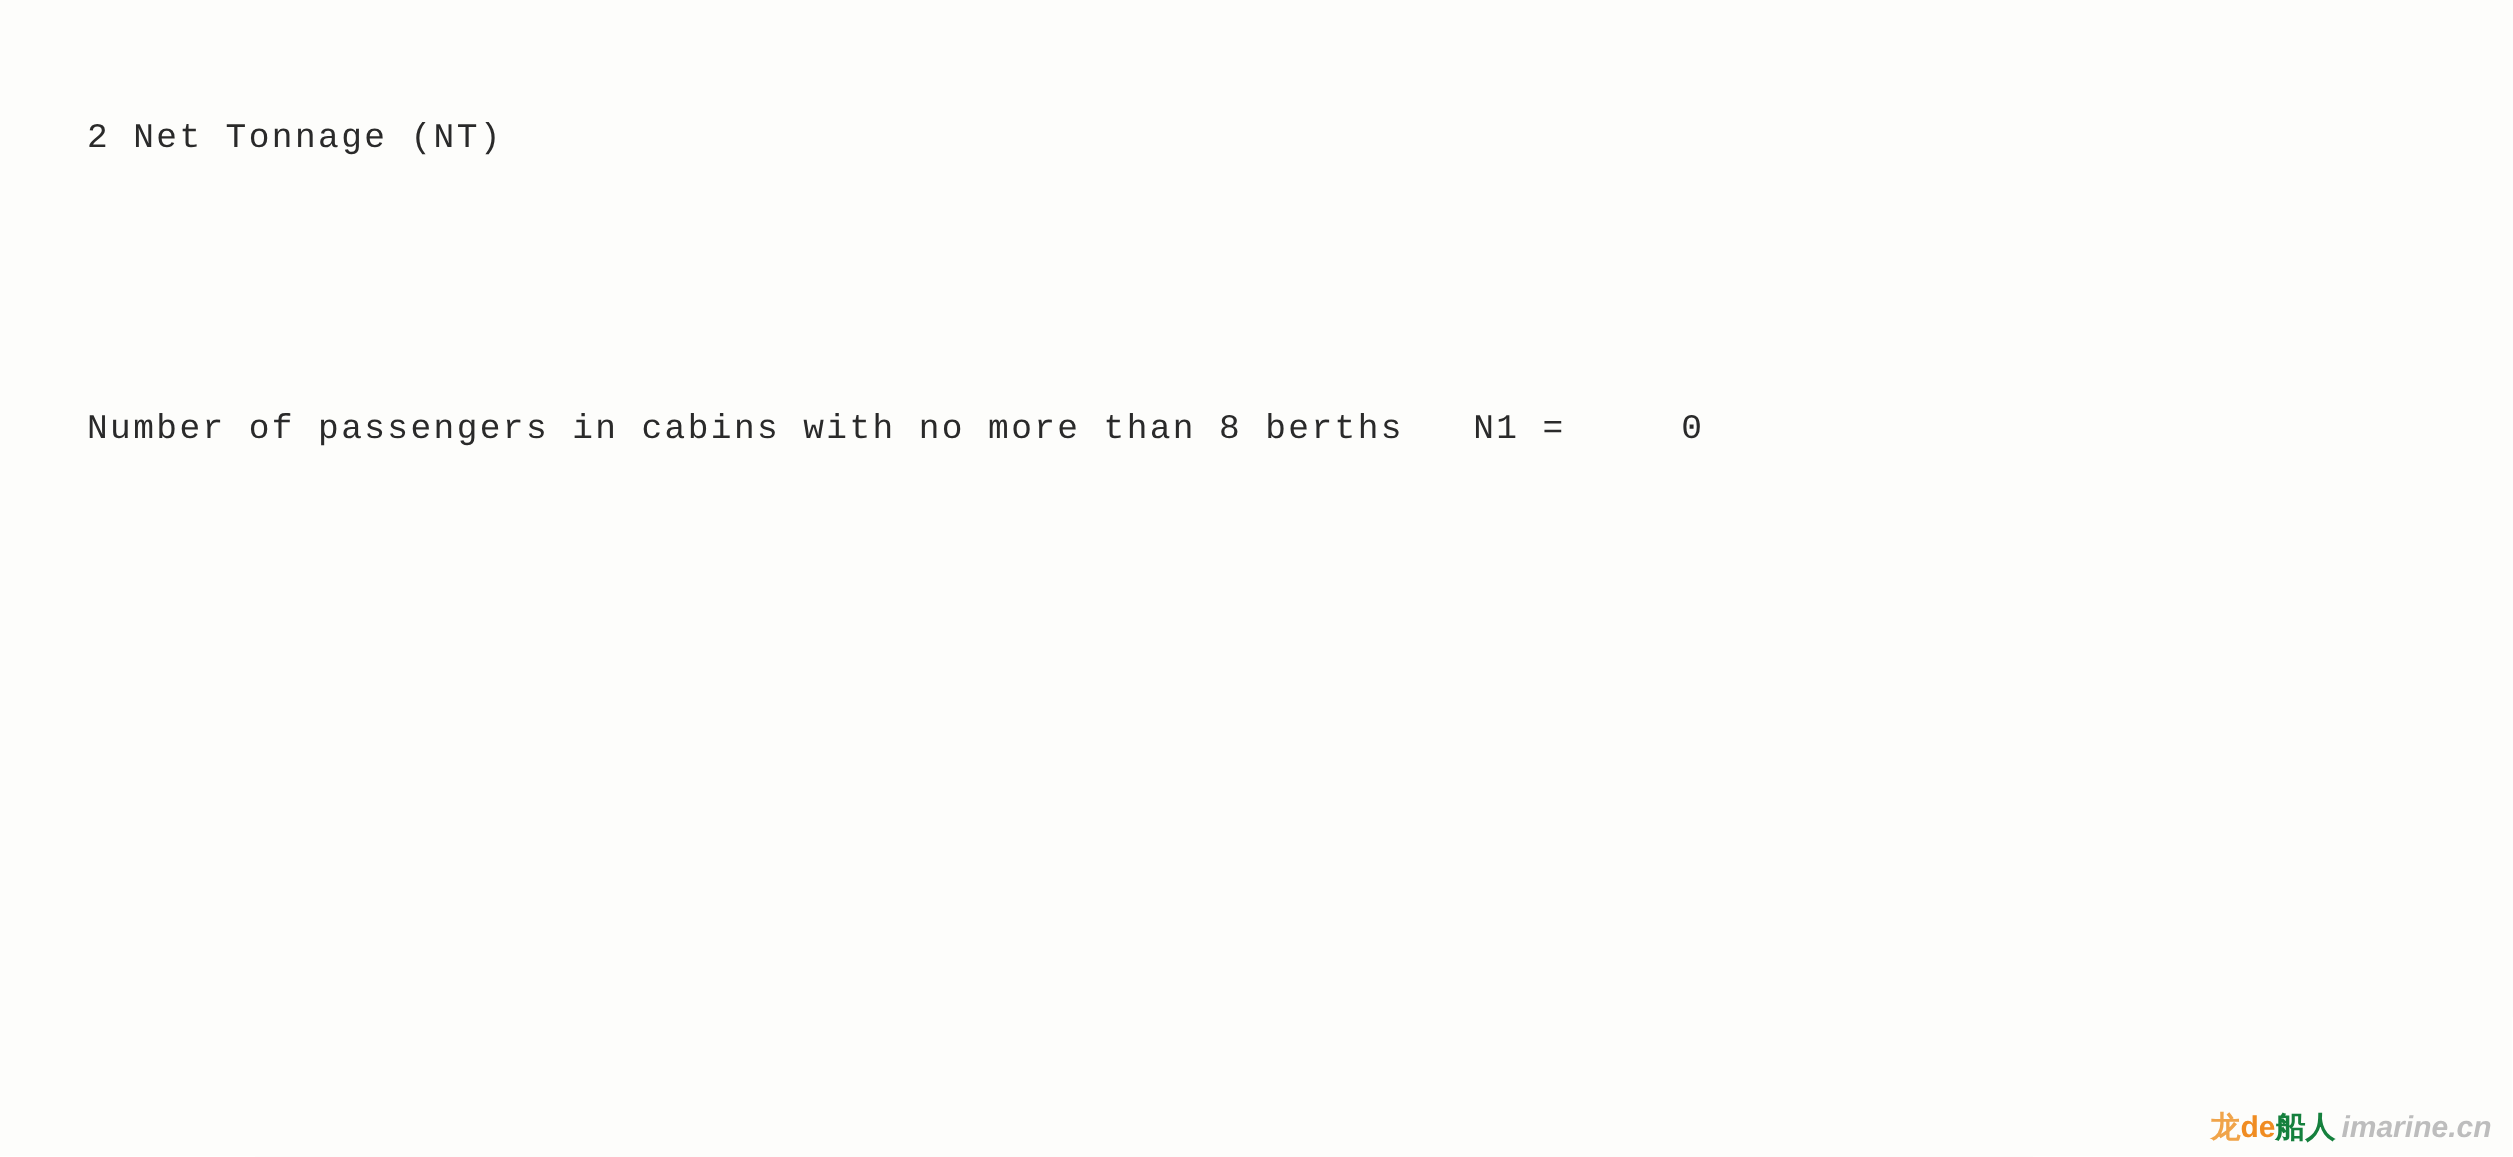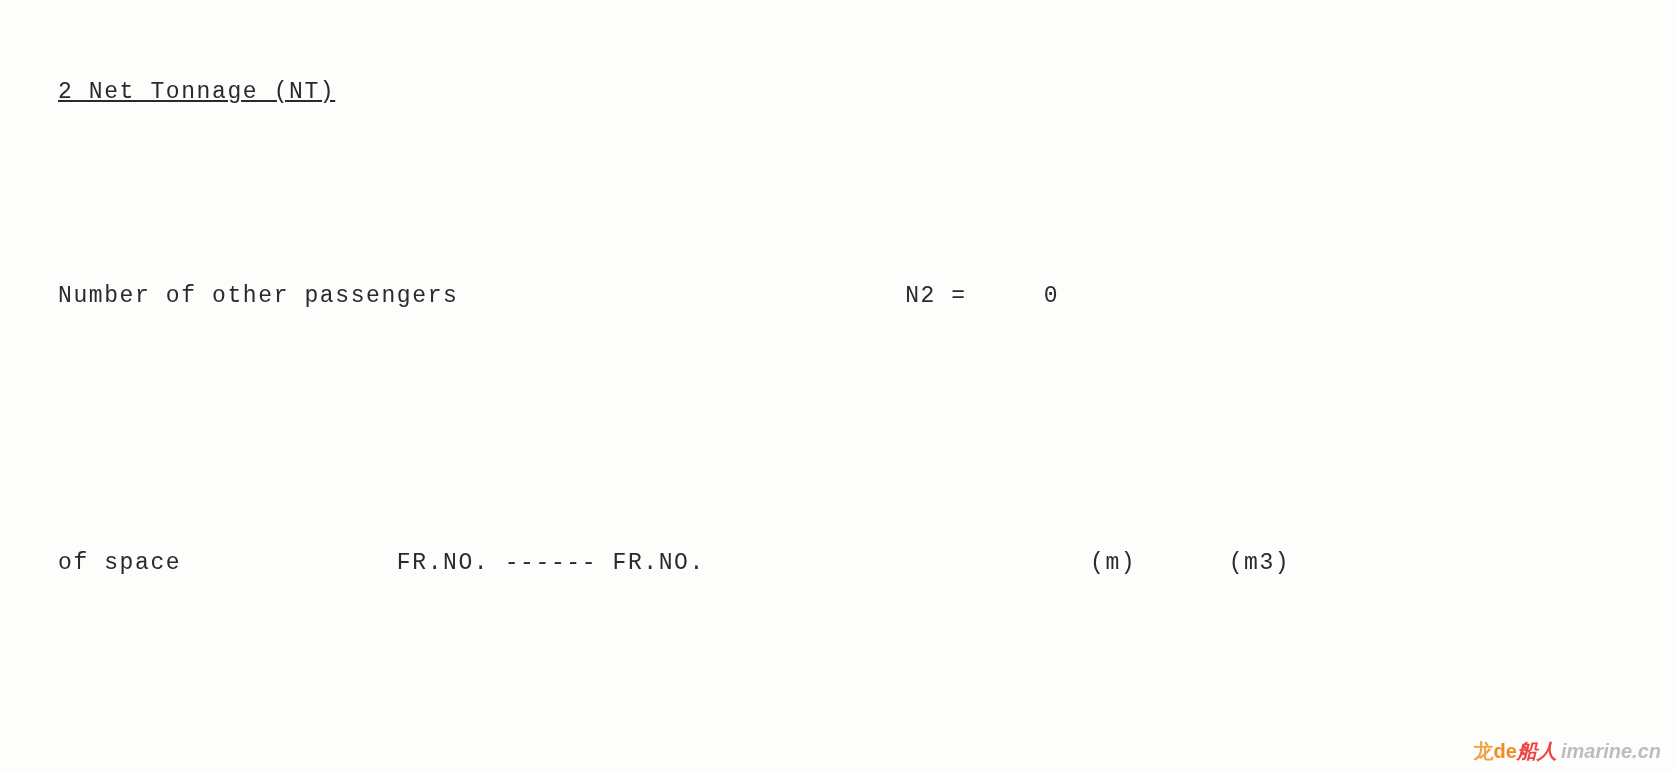--- a/index.html
+++ b/index.html
@@ -32,56 +32,54 @@
   }
   .row {
     white-space: pre;
     height: 22.3px;
     font-size: 23px;
   }
   .blank {
     height: 22.3px;
   }
   .title-line {
-    margin-bottom: 3px;
-    text-decoration: underline;
+    margin-bottom: 16px;
   }
   .watermark {
     position: absolute;
     right: 14px;
     bottom: 6px;
     font-family: "Liberation Sans", sans-serif;
     font-size: 20px;
     white-space: nowrap;
     user-select: none;
   }
   .wm-cn1 { color: #f0a44a; font-weight: bold; }
   .wm-de  { color: #f08c22; font-weight: bold; font-style: normal; margin-top: 32px; }
-  .wm-cn2 { color: #ef4444; font-weight: bold; font-style: italic; }
+  .wm-cn2 { color: #15803d; font-weight: bold; }
   .wm-url { color: #bdbdbd; font-style: italic; font-weight: bold; margin-left: 4px; text-align: center; }
 </style>
 </head>
 <body>
 
 <div class="page">
 
   <div class="doc">
 
     <div class="row title-line">2 Net Tonnage (NT)</div>
 
     <div class="blank"></div>
 
+    <div class="row"><span>Number of passengers in cabins with no more than 8 berths</span><span>   </span><span>N1 =</span><span>     </span><span>0</span></div>
 
-    <div class="row"><span>Number of other passengers</span><span>                             </span><span>N2 =</span><span>     </span><span>0</span></div>
 
     <div class="blank"></div>
     <div class="blank"></div>
 
 
-    <div class="row"><span>of space</span><span>              </span><span>FR.NO.</span><span> </span><span>------</span><span> </span><span>FR.NO.</span><span>                         </span><span>(m)</span><span>      </span><span>(m3)</span></div>
 
     
 
     
 
     
 
     
 
     

